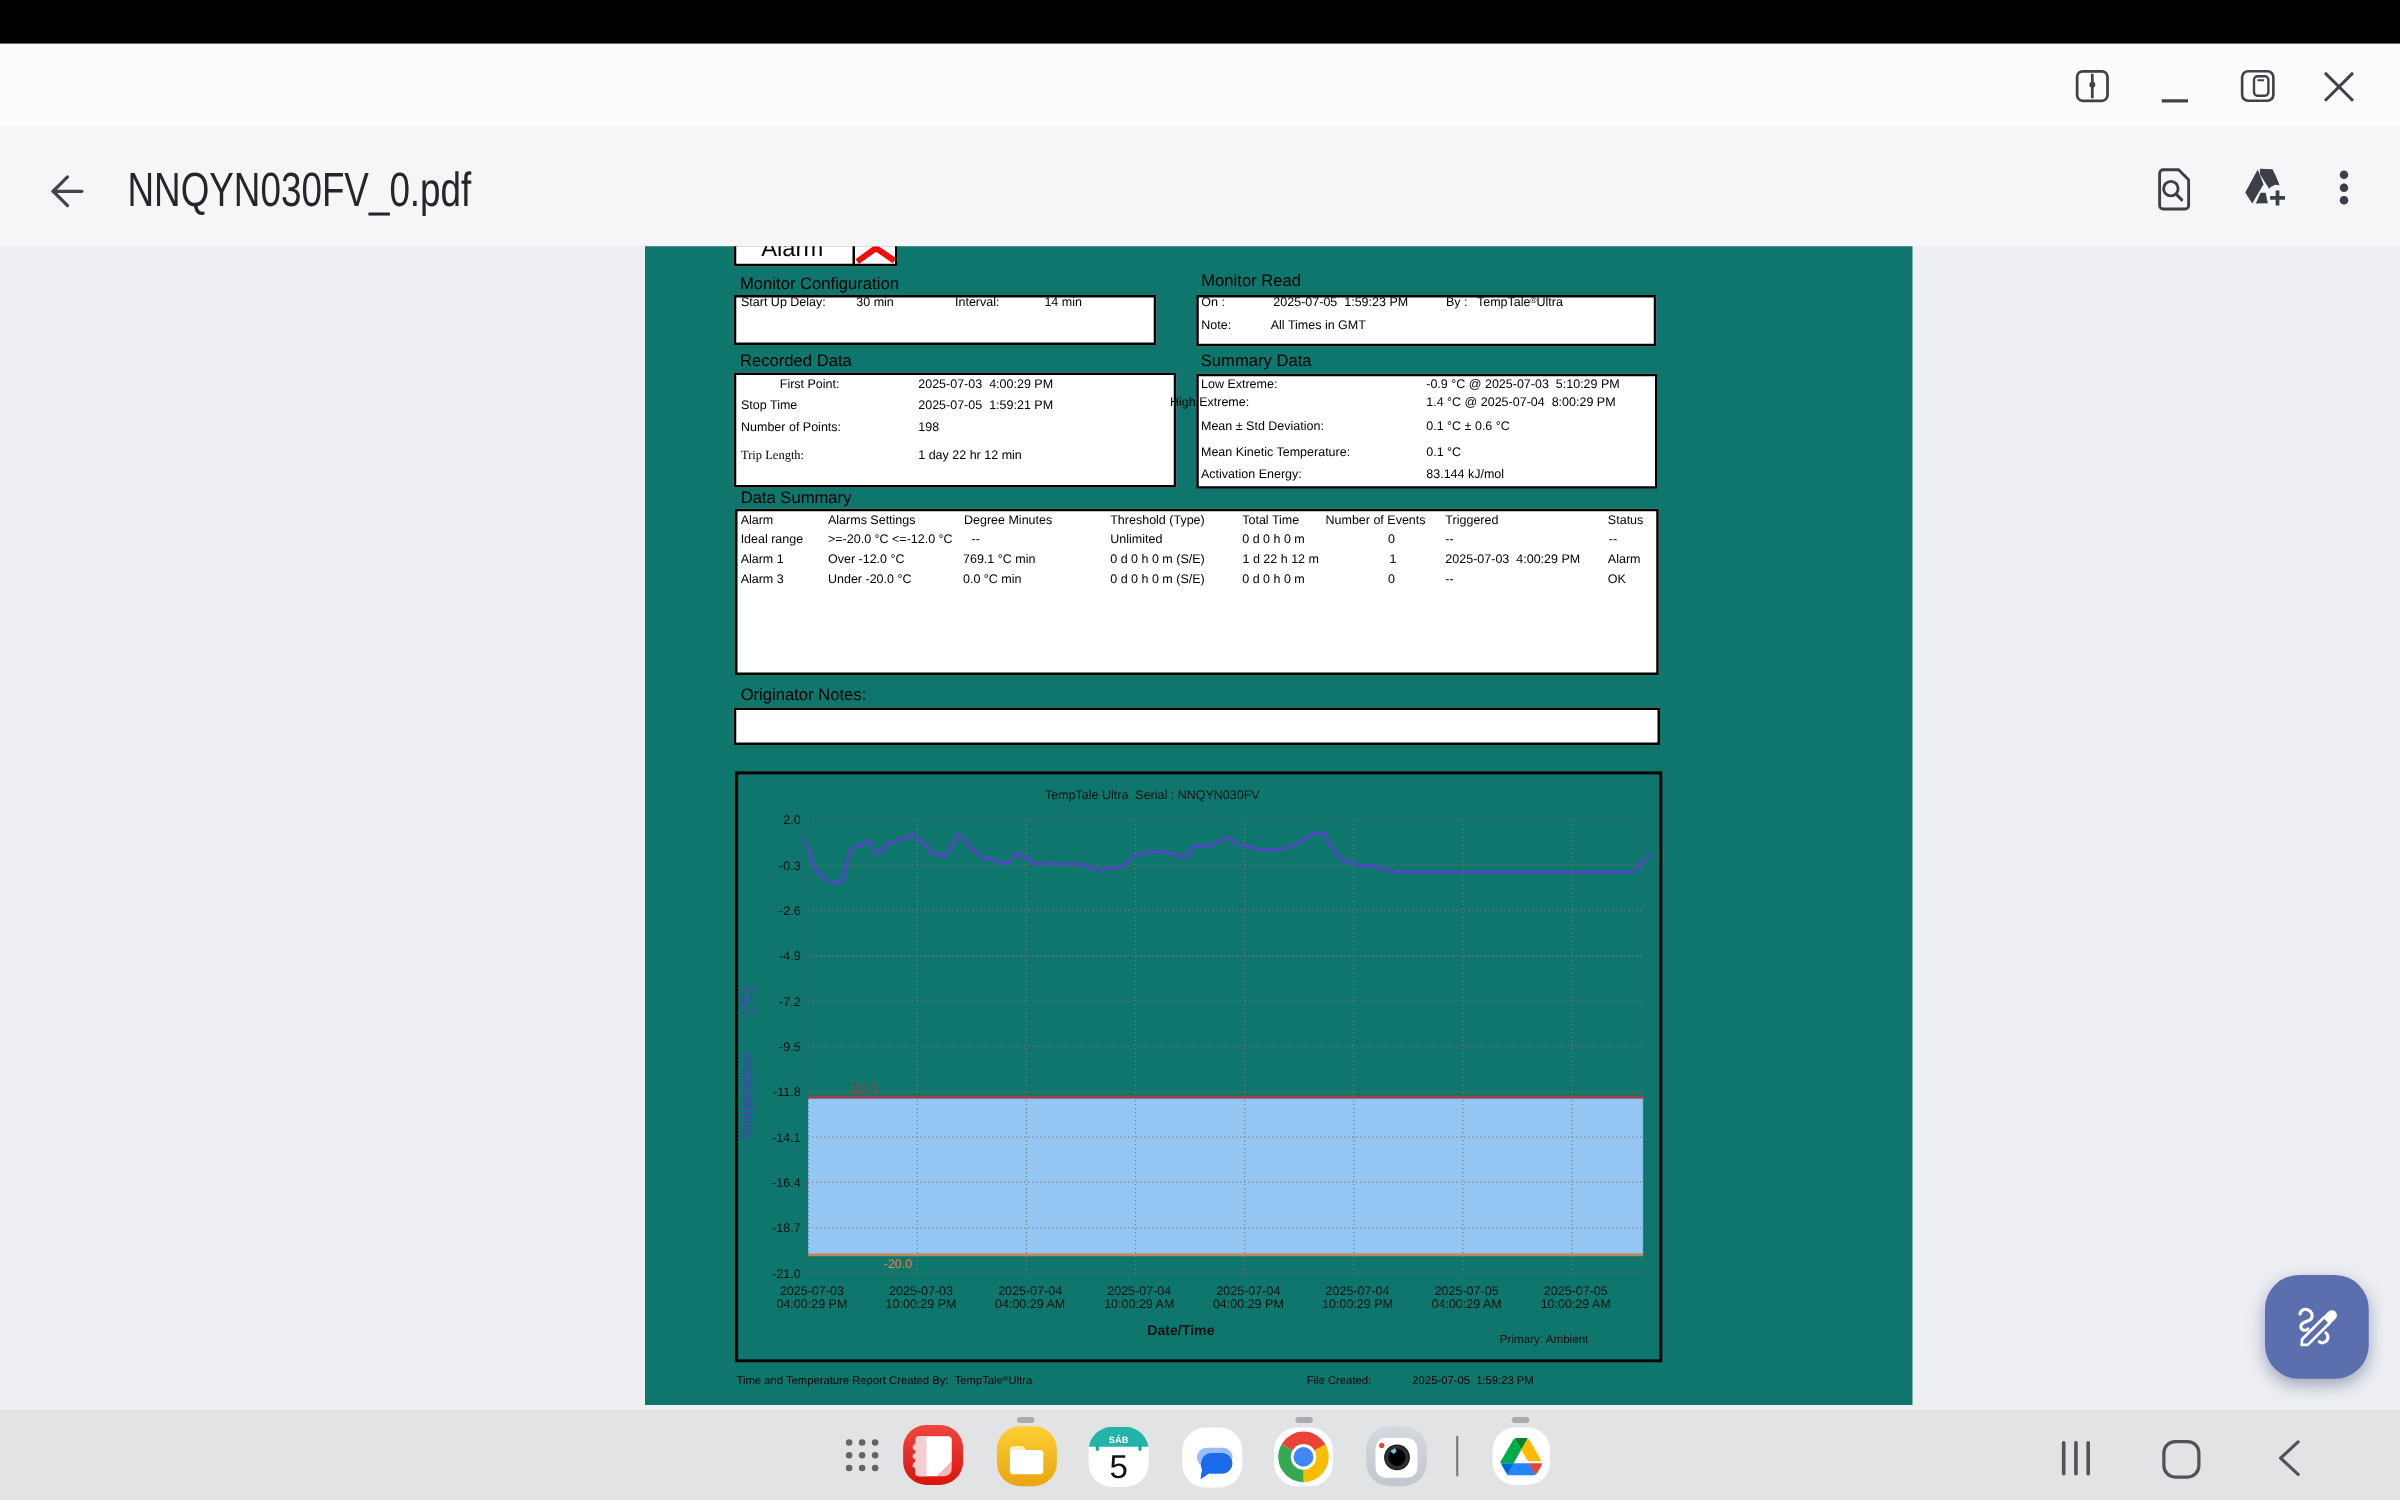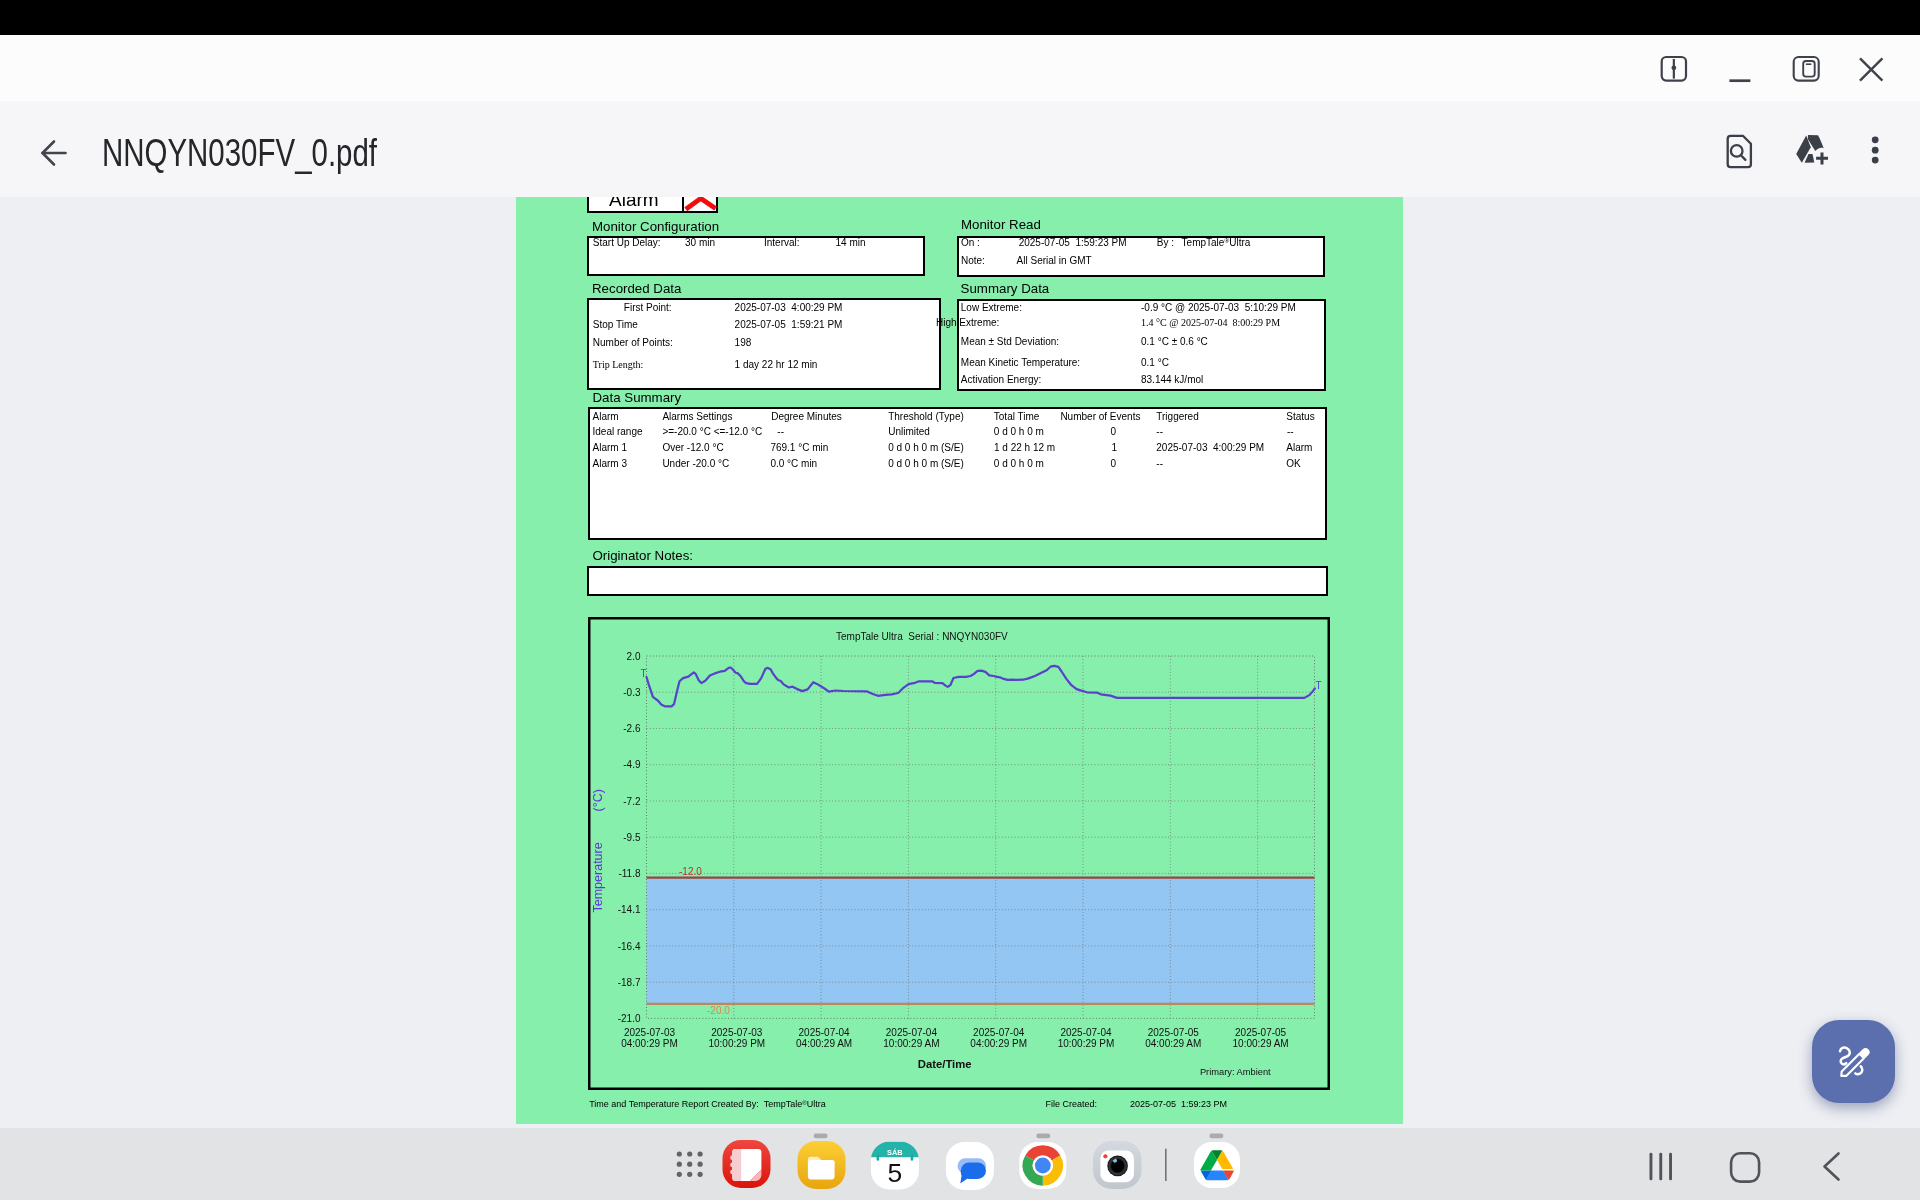--- a/index.html
+++ b/index.html
@@ -46,21 +46,21 @@
 <path d="M 85.0,3.9 L 95.0,4.3 C 97.2,8.2 99.2,13.2 100.7,17.3 C 97.7,15.9 94.5,17.6 92.3,19.9 L 84.8,8.1 Z"></path>
 <path d="M 85.5,23.1 L 89.5,23.1 L 91.3,31.5 L 81.6,31.8 Z"></path>
 <path d="M 97.5,21.4 h 3.0 v 4.4 h 4.5 v 3.0 h -4.5 v 4.6 h -3.0 v -4.6 h -4.4 v -3.0 h 4.4 z"></path>
 </g>
 <g fill="#3a3f48">
       <circle cx="152.2" cy="8.8" r="3.4"></circle>
       <circle cx="152.2" cy="19.2" r="3.4"></circle>
       <circle cx="152.2" cy="29.1" r="3.4"></circle>
     </g>
 </svg>
-<div class="abs" style="left:516px;top:197px;width:887px;height:927px;background:#86efac;overflow:hidden">
+<div class="abs" style="left:516px;top:197px;width:1014px;height:927px;background:#0f766e;overflow:hidden">
 <div class="box" style="left:71.3px;top:-14px;width:130.6px;height:30px"></div>
 <div class="abs" style="left:165.6px;top:-14px;width:2px;height:30px;background:#000"></div>
 <div class="t" style="left:93px;top:-7px;font-size:19px;line-height:19px">Alarm</div>
 <svg class="abs" style="left:168px;top:0" width="36" height="15" viewBox="0 0 36 15">
       <polyline points="1.8,12.3 16.8,1.4 31.6,11.6" fill="none" stroke="#f20d0d" stroke-width="4.8"></polyline>
     </svg>
 <div class="h" style="left:76.0px;top:22.8px;">Monitor Configuration</div>
 <div class="h" style="left:445.0px;top:21.3px;">Monitor Read</div>
 <div class="h" style="left:76.0px;top:85.0px;">Recorded Data</div>
 <div class="h" style="left:444.6px;top:84.6px;">Summary Data</div>
@@ -71,35 +71,35 @@
 <div class="t" style="left:76.8px;top:40.7px;">Start Up Delay:</div>
 <div class="t" style="left:169.0px;top:40.7px;">30 min</div>
 <div class="t" style="left:248.0px;top:40.7px;">Interval:</div>
 <div class="t" style="left:319.5px;top:40.7px;">14 min</div>
 <div class="box" style="left:441px;top:39px;width:368px;height:41px"></div>
 <div class="t" style="left:445.0px;top:40.5px;">On :</div>
 <div class="t" style="left:502.7px;top:40.5px;">2025-07-05&nbsp;&nbsp;1:59:23 PM</div>
 <div class="t" style="left:640.8px;top:40.5px;">By :</div>
 <div class="t" style="left:665.6px;top:40.5px;">TempTale<span style="font-size:6.5px;position:relative;top:-3px">®</span>Ultra</div>
 <div class="t" style="left:445.0px;top:59.0px;">Note:</div>
-<div class="t" style="left:500.6px;top:59.0px;">All Serial in GMT</div>
+<div class="t" style="left:500.6px;top:59.0px;">All Times in GMT</div>
 <div class="box" style="left:71.3px;top:101.3px;width:353.7px;height:92.1px"></div>
 <div class="t" style="left:76.8px;top:106.2px;padding-left:31px;">First Point:</div>
 <div class="t" style="left:218.6px;top:106.2px;">2025-07-03&nbsp;&nbsp;4:00:29 PM</div>
 <div class="t" style="left:76.8px;top:122.8px;">Stop Time</div>
 <div class="t" style="left:218.6px;top:122.8px;">2025-07-05&nbsp;&nbsp;1:59:21 PM</div>
 <div class="t" style="left:76.8px;top:140.8px;">Number of Points:</div>
 <div class="t" style="left:218.6px;top:140.8px;">198</div>
 <div class="t" style="left:76.8px;top:163.0px;font-family:Liberation Serif, serif;">Trip Length:</div>
 <div class="t" style="left:218.6px;top:163.0px;">1 day 22 hr 12 min</div>
 <div class="box" style="left:440.5px;top:101.7px;width:369.3px;height:92px"></div>
 <div class="t" style="left:444.8px;top:106.0px;">Low Extreme:</div>
 <div class="t" style="left:625.0px;top:106.0px;">-0.9 °C @ 2025-07-03&nbsp;&nbsp;5:10:29 PM</div>
 <div class="t" style="left:420px;top:120.8px;">High Extreme:</div>
-<div class="t" style="left:625.0px;top:120.8px;font-family:Liberation Serif, serif;">1.4 °C @ 2025-07-04&nbsp;&nbsp;8:00:29 PM</div>
+<div class="t" style="left:625.0px;top:120.8px;">1.4 °C @ 2025-07-04&nbsp;&nbsp;8:00:29 PM</div>
 <div class="t" style="left:444.8px;top:139.9px;">Mean ± Std Deviation:</div>
 <div class="t" style="left:625.0px;top:139.9px;">0.1 °C ± 0.6 °C</div>
 <div class="t" style="left:444.8px;top:160.8px;">Mean Kinetic Temperature:</div>
 <div class="t" style="left:625.0px;top:160.8px;">0.1 °C</div>
 <div class="t" style="left:444.8px;top:177.7px;">Activation Energy:</div>
 <div class="t" style="left:625.0px;top:177.7px;">83.144 kJ/mol</div>
 <div class="box" style="left:71.6px;top:210px;width:739.4px;height:133.3px"></div>
 <div class="t" style="left:76.5px;top:215.0px;">Alarm</div>
 <div class="t" style="left:146.4px;top:215.0px;">Alarms Settings</div>
 <div class="t" style="left:255.2px;top:215.0px;">Degree Minutes</div>

